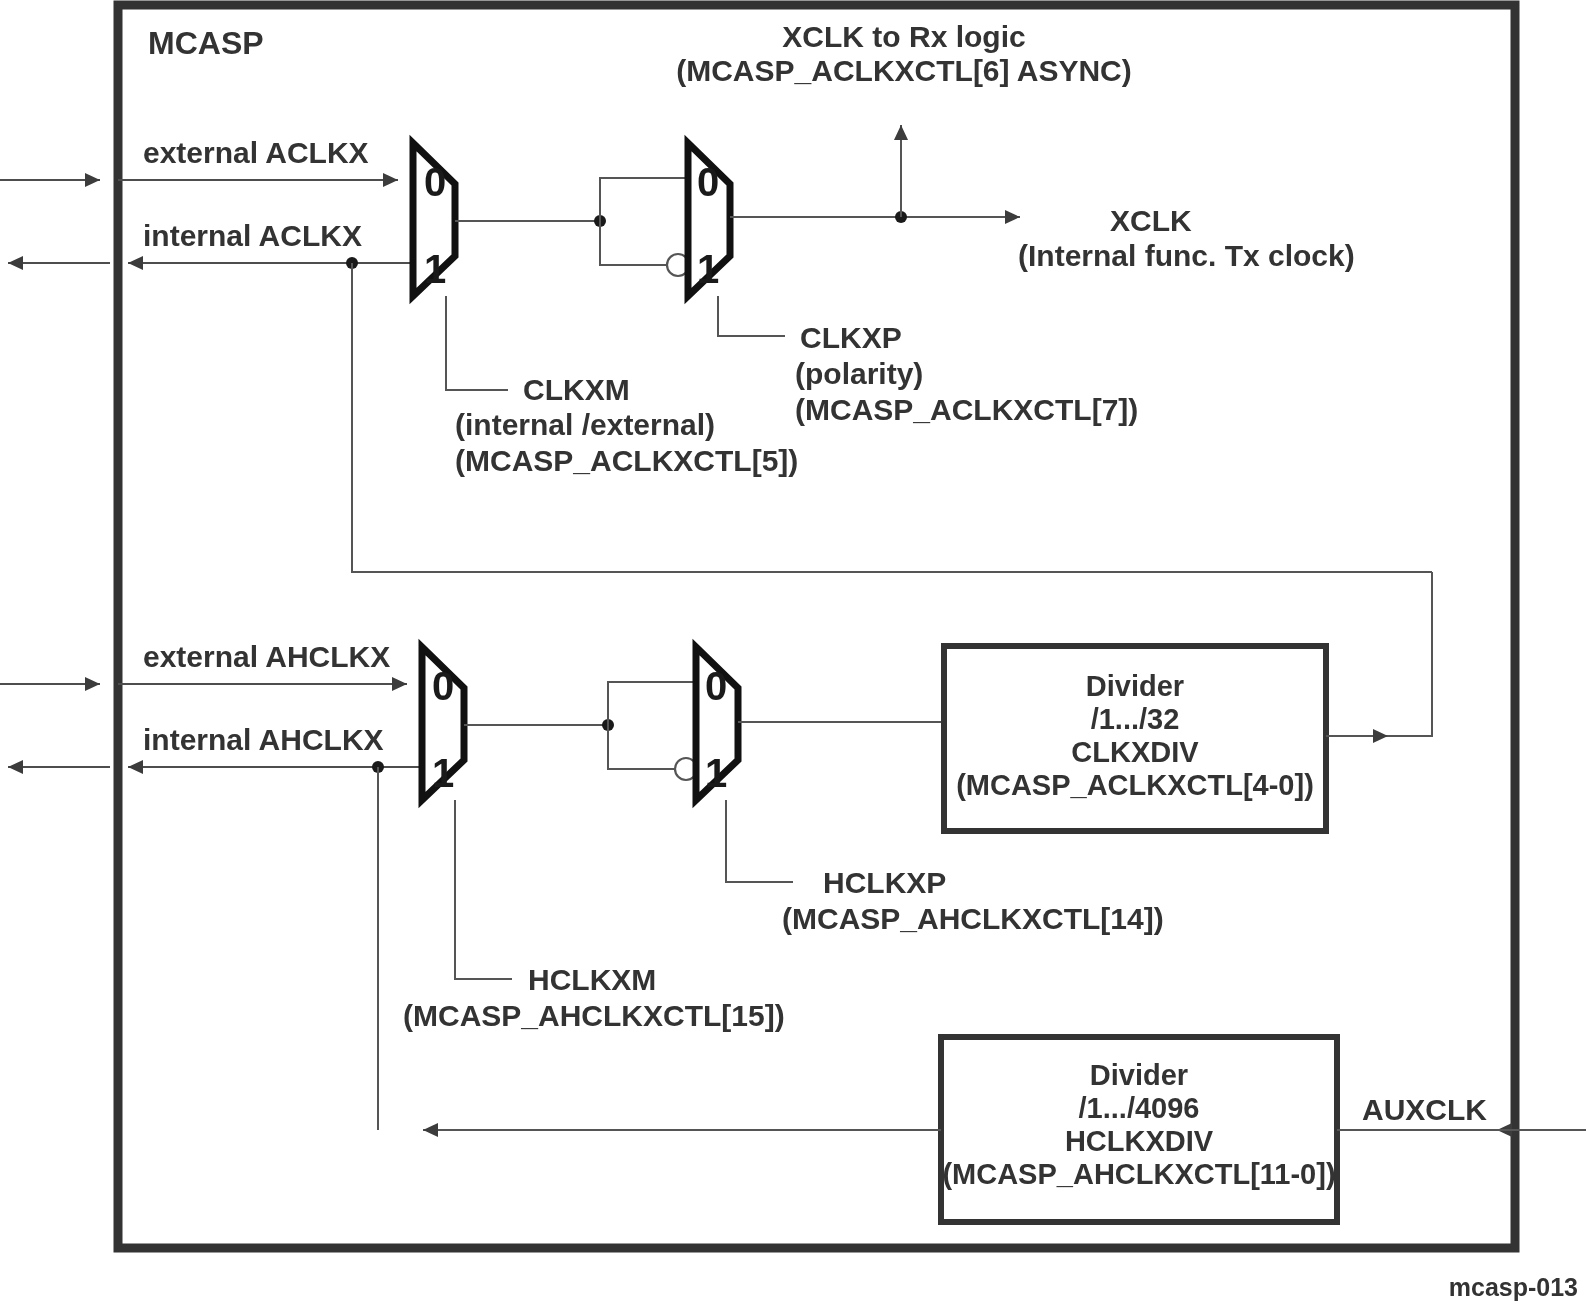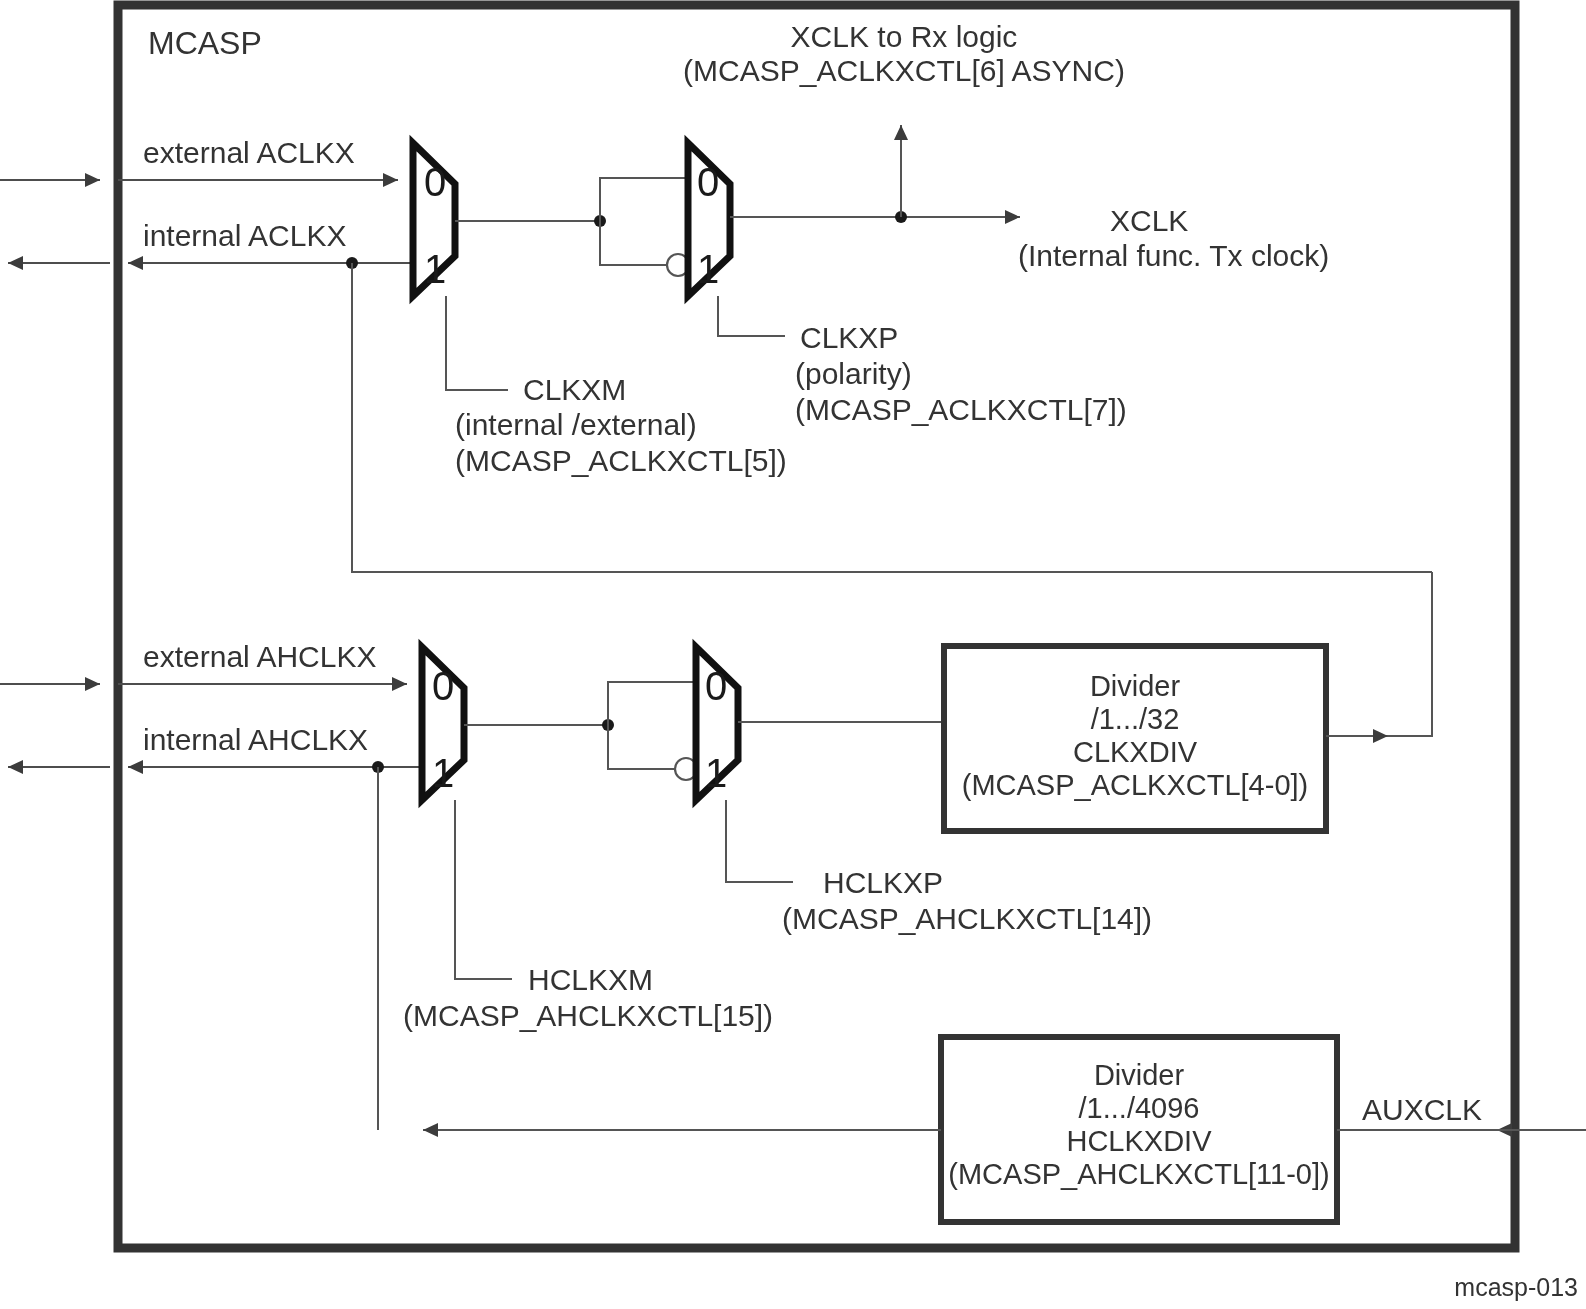--- a/index.html
+++ b/index.html
@@ -10,20 +10,21 @@
   body {
     width: 1586px;
     height: 1309px;
     font-family: "Liberation Sans", sans-serif;
     overflow: hidden;
   }
   #diagram-root {
     position: relative;
     width: 1586px;
     height: 1075px;
+    font-weight: bold;
   }
   svg.diagram {
     display: block;
     width: 1586px;
     height: 1309px;
   }
   text {
     font-family: "Liberation Sans", sans-serif;
     fill: #333333;
   }

